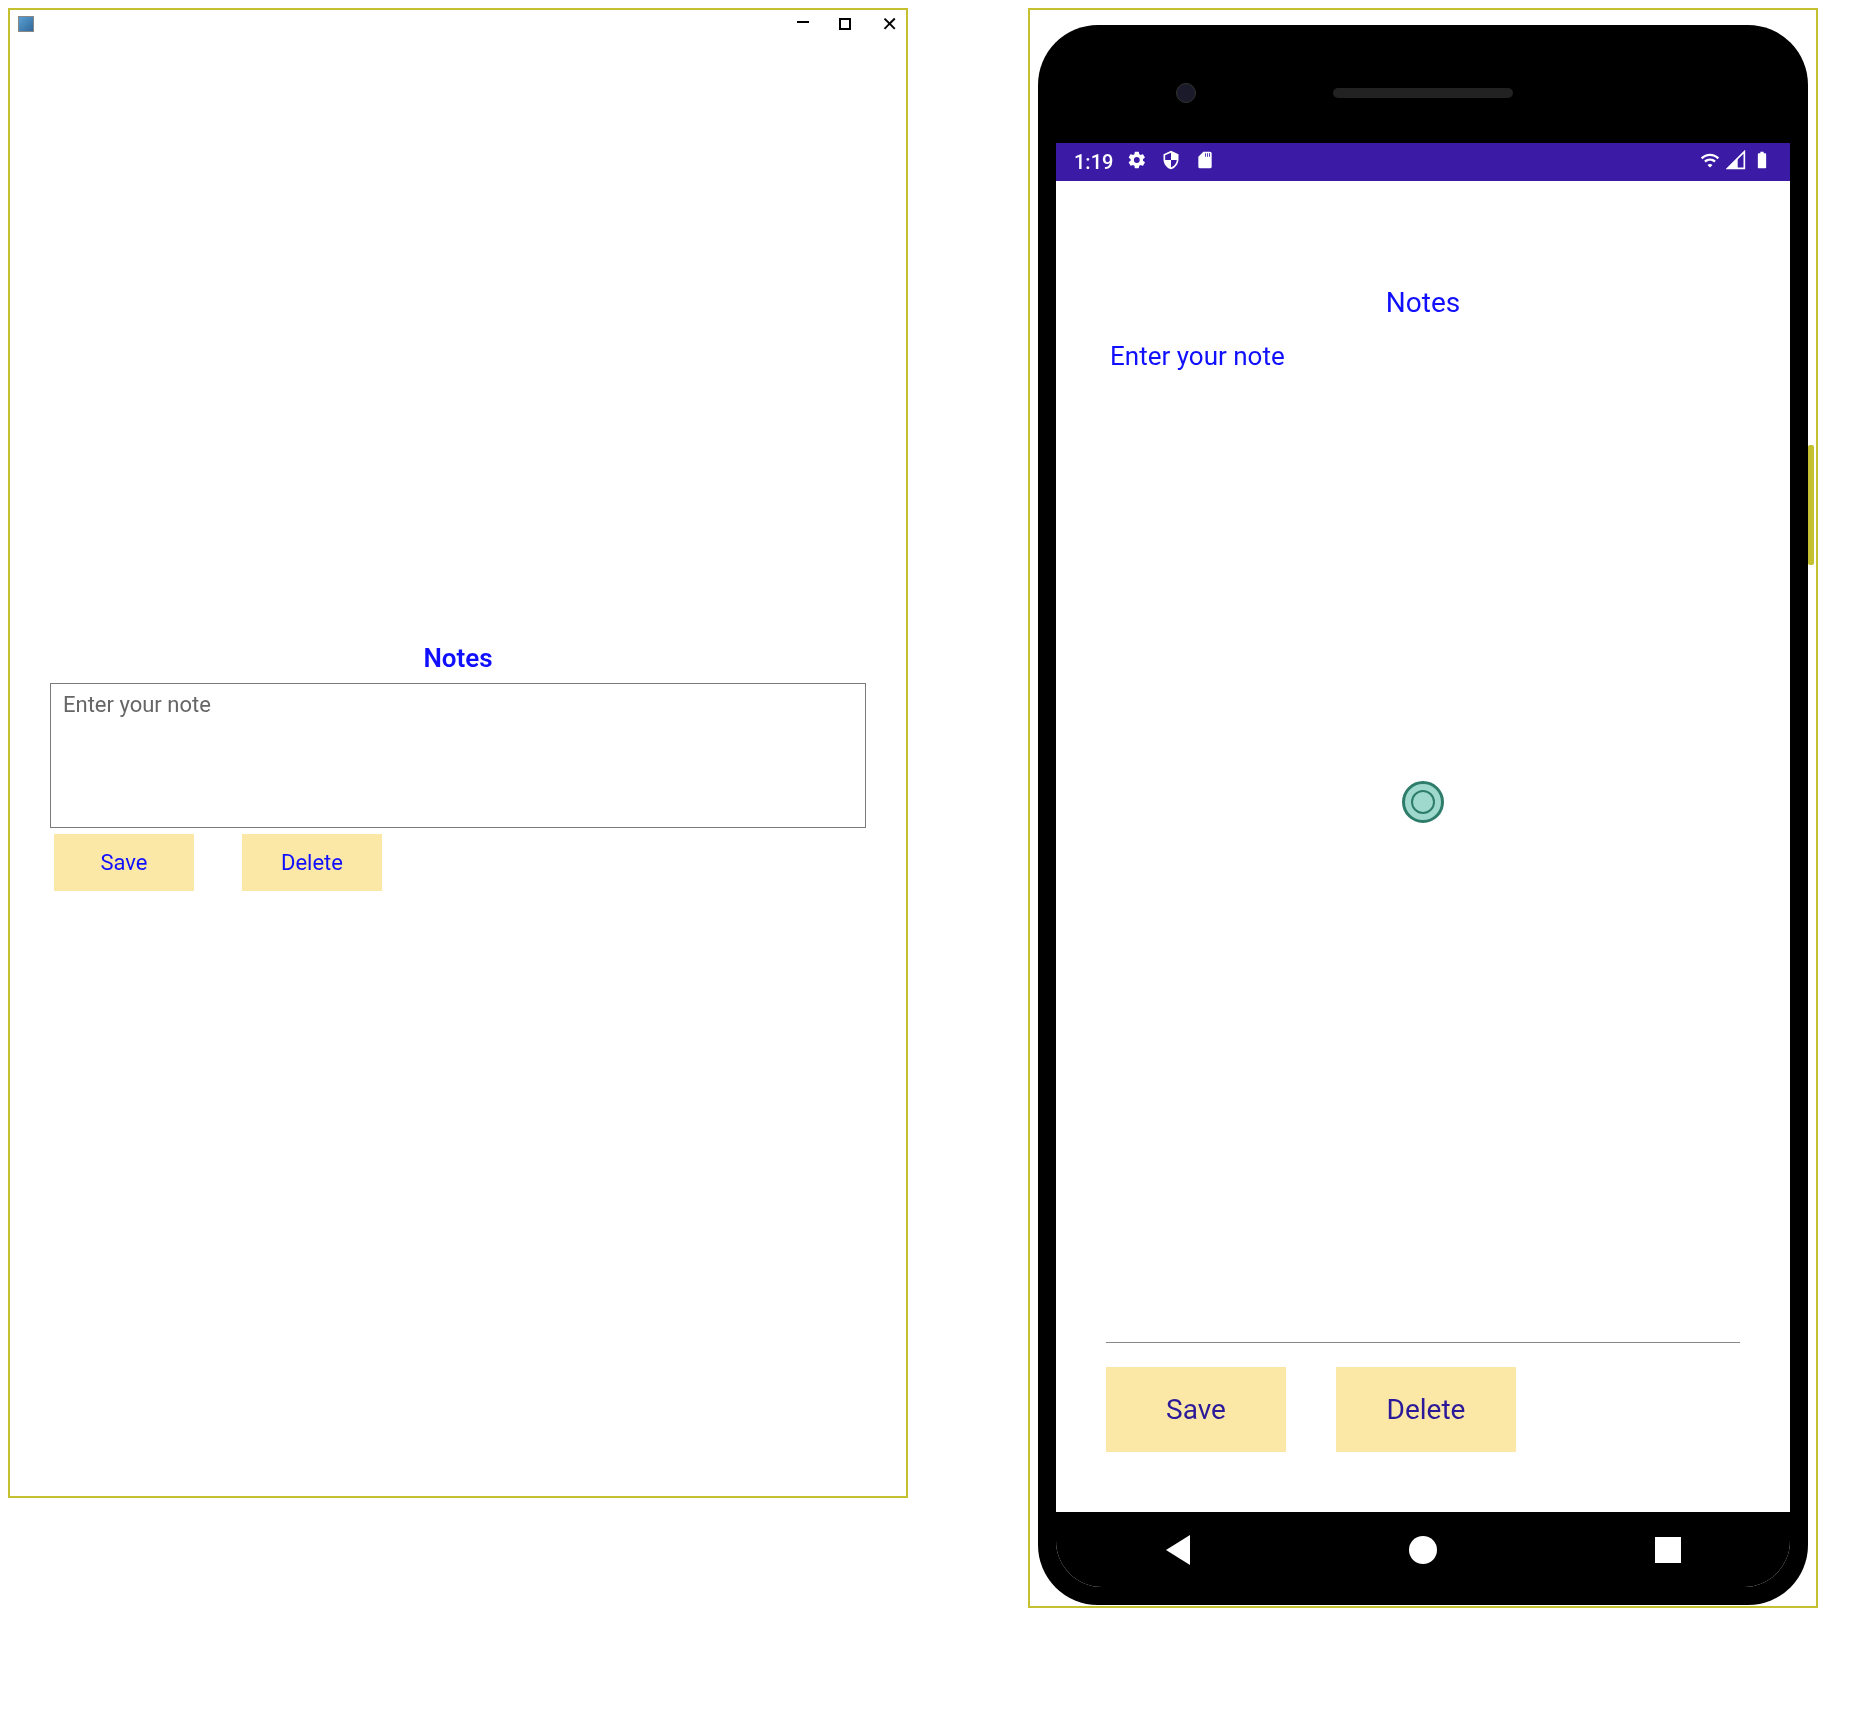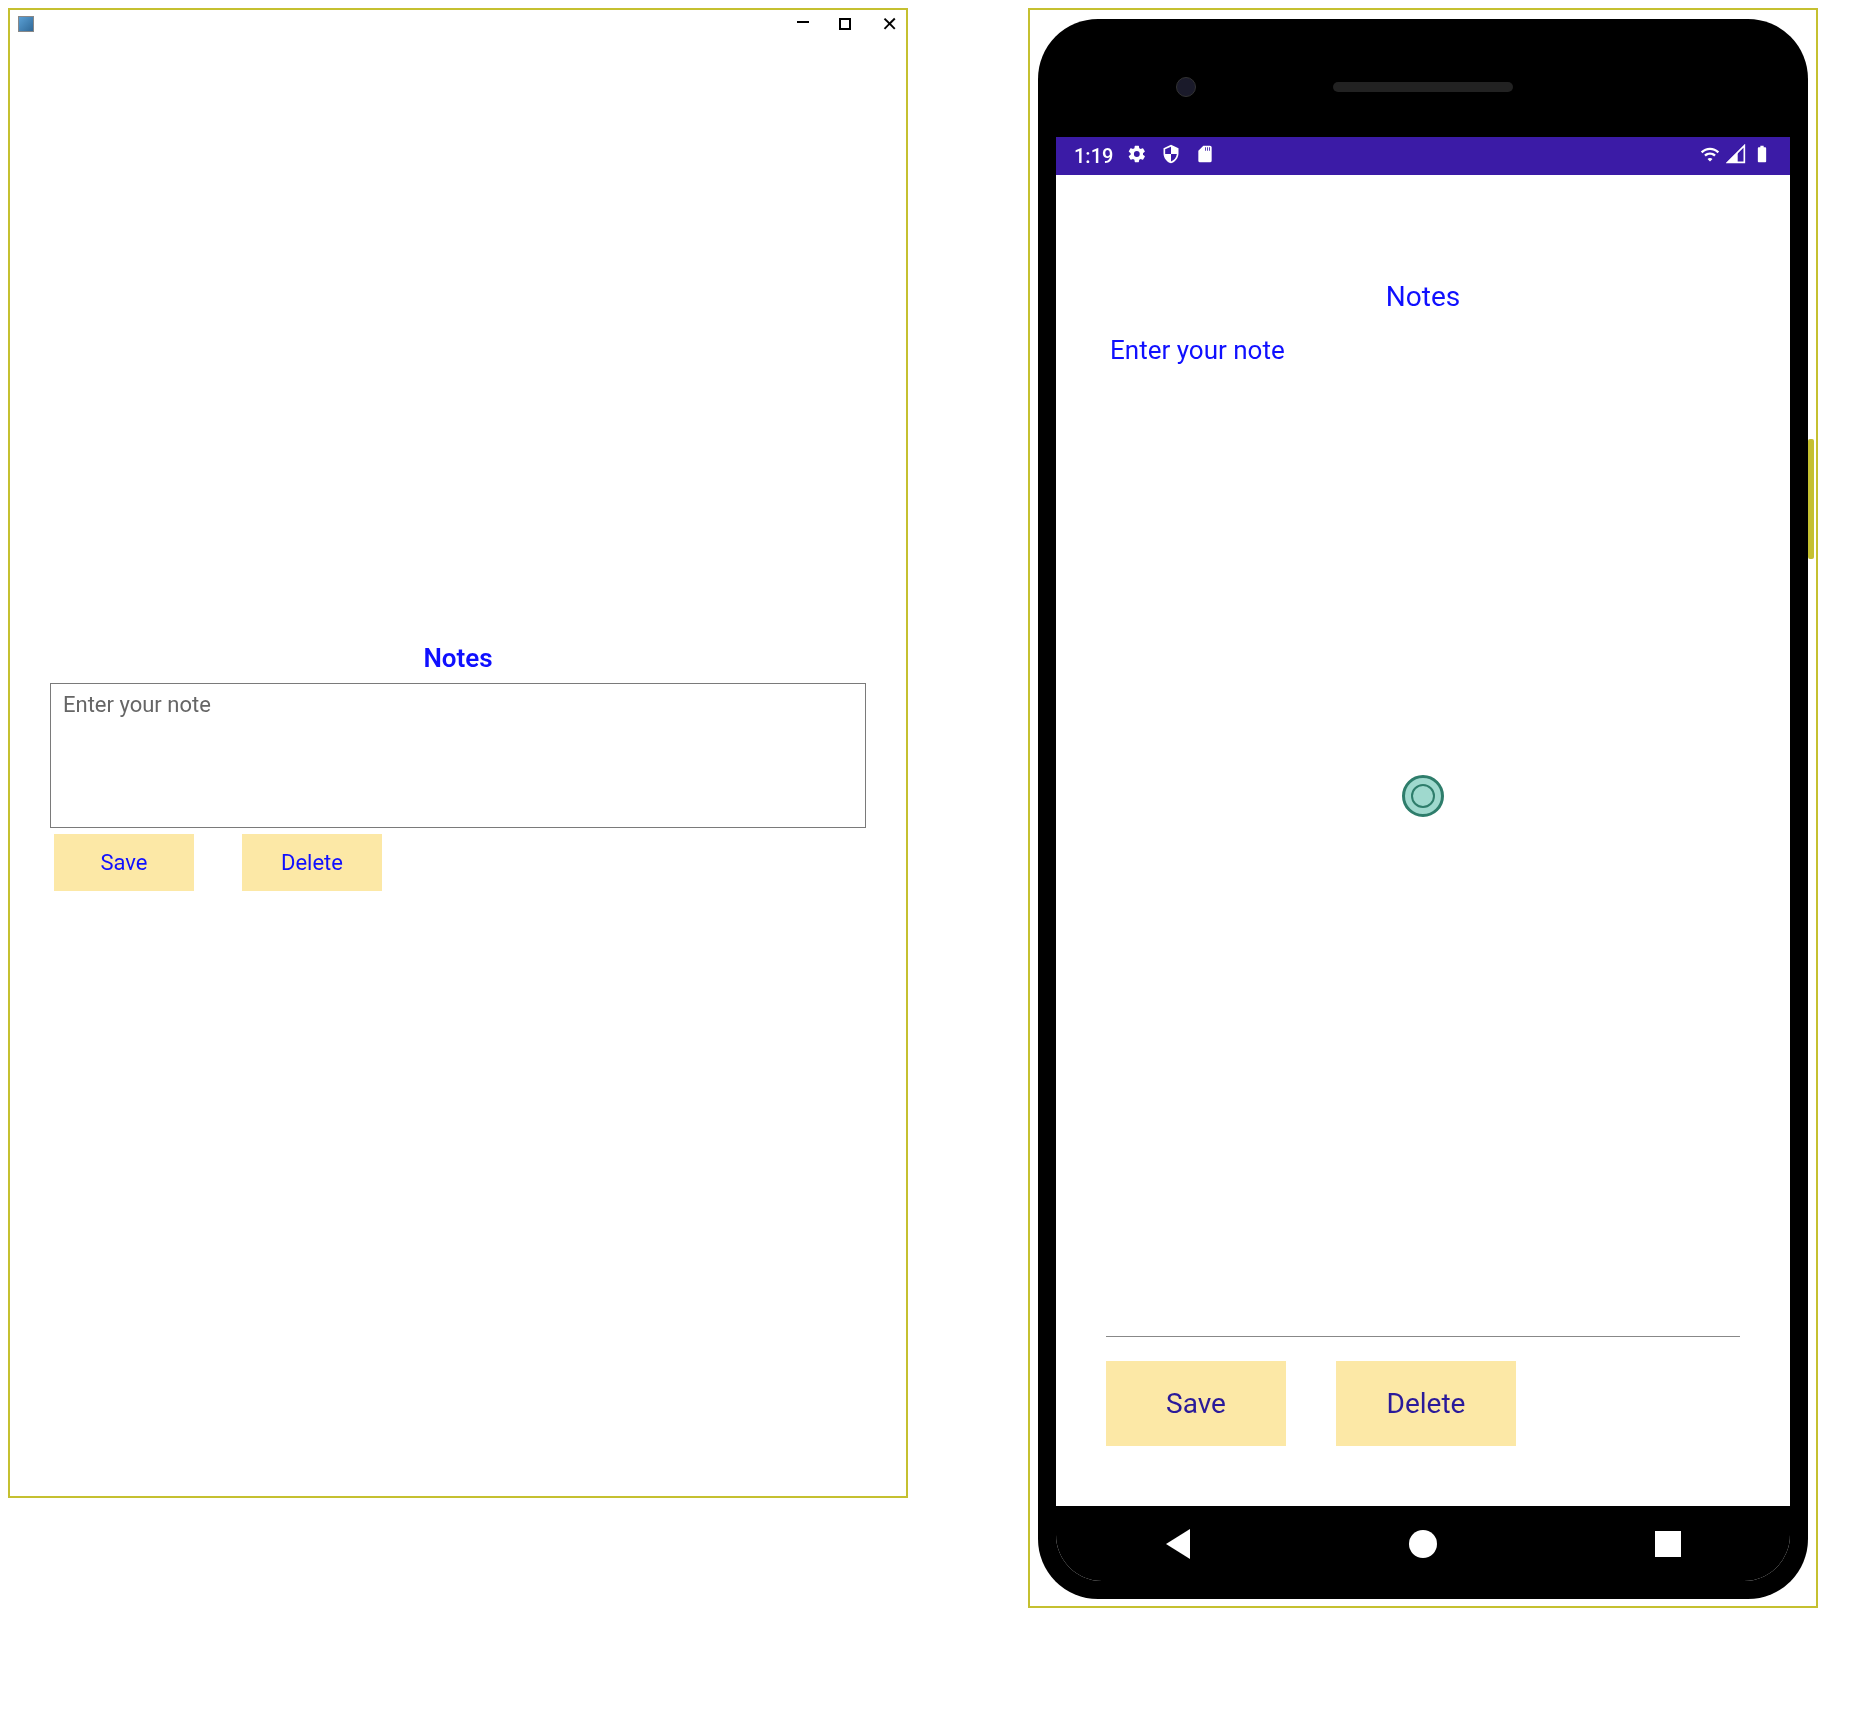--- a/index.html
+++ b/index.html
@@ -125,21 +125,21 @@
 
     
     .phone-frame {
       width: 790px;
       height: 1600px;
       border: 2px solid #c5c030;
       background: #fff;
       display: flex;
       align-items: flex-start;
       justify-content: center;
-      padding-top: 5px;
+      padding-top: 11px;
     }
     .phone-device {
       width: 770px;
       height: 1580px;
       background: #000;
       border-radius: 60px;
       padding: 18px;
       position: relative;
       margin-top: 4px;
     }

